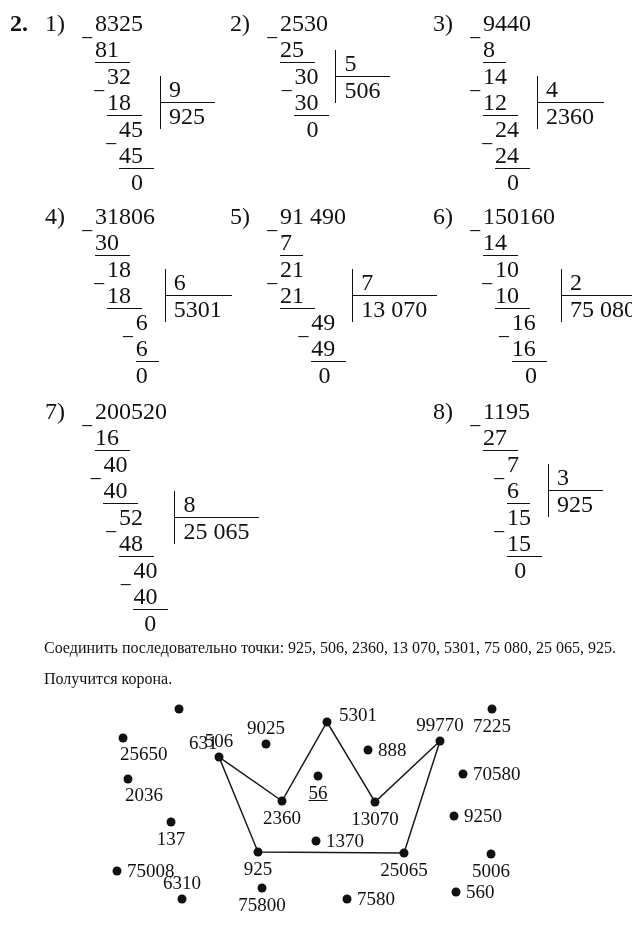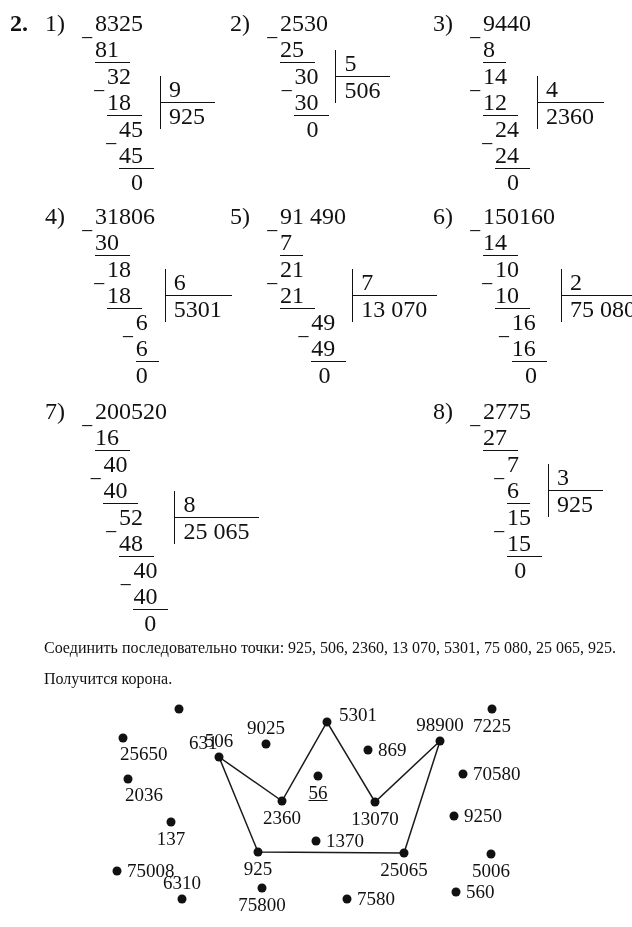--- a/index.html
+++ b/index.html
@@ -164,21 +164,21 @@
           <div class="rcol">
             <div class="divisor">8</div>
             <div class="quotient">25 065</div>
           </div>
         </div>
       </div>
       <div class="prob" style="left: 433px; top: 398px;">
         <span class="plabel">8)</span>
         <div class="work">
           <div class="lcol">
-            <div class="lrow">2775</div>
+            <div class="lrow">1195</div>
             <div class="lrow ul" style="margin-left: 0px;">27<span class="minus">−</span></div>
             <div class="lrow" style="margin-left: 24px;">7</div>
             <div class="lrow ul" style="margin-left: 24px;">6<span class="minus">−</span></div>
             <div class="lrow" style="margin-left: 24px;">15</div>
             <div class="lrow ul" style="margin-left: 24px;">15<span class="minus">−</span></div>
             <div class="lrow" style="margin-left: 31.2px;">0</div>
           </div>
           <div class="rcol">
             <div class="divisor">3</div>
             <div class="quotient">925</div>
@@ -214,22 +214,22 @@
         <circle cx="262" cy="888" r="4.5" fill="#111111"></circle>
         <circle cx="347" cy="899" r="4.5" fill="#111111"></circle>
         <circle cx="456" cy="892" r="4.5" fill="#111111"></circle>
       </svg>
       <div class="pt-label" style="left: 189px; top: 698px; margin-top: 34px;">631</div>
       <div class="pt-label" style="left: 120px; top: 743px;">25650</div>
       <div class="pt-label" style="left: 266px; top: 717px; transform: translateX(-50%);">9025</div>
       <div class="pt-label" style="left: 219px; top: 730px; transform: translateX(-50%);">506</div>
       <div class="pt-label" style="left: 125px; top: 784px;">2036</div>
       <div class="pt-label" style="left: 339px; top: 704px;">5301</div>
-      <div class="pt-label" style="left: 378px; top: 739px;">869</div>
-      <div class="pt-label" style="left: 440px; top: 714px; transform: translateX(-50%);">98900</div>
+      <div class="pt-label" style="left: 378px; top: 739px;">888</div>
+      <div class="pt-label" style="left: 440px; top: 714px; transform: translateX(-50%);">99770</div>
       <div class="pt-label" style="left: 492px; top: 715px; transform: translateX(-50%);">7225</div>
       <div class="pt-label" style="left: 318px; top: 782px; transform: translateX(-50%); text-decoration: underline;">56</div>
       <div class="pt-label" style="left: 473px; top: 763px;">70580</div>
       <div class="pt-label" style="left: 282px; top: 807px; transform: translateX(-50%);">2360</div>
       <div class="pt-label" style="left: 375px; top: 808px; transform: translateX(-50%);">13070</div>
       <div class="pt-label" style="left: 464px; top: 805px;">9250</div>
       <div class="pt-label" style="left: 326px; top: 830px;">1370</div>
       <div class="pt-label" style="left: 171px; top: 828px; transform: translateX(-50%);">137</div>
       <div class="pt-label" style="left: 258px; top: 858px; transform: translateX(-50%);">925</div>
       <div class="pt-label" style="left: 404px; top: 859px; transform: translateX(-50%);">25065</div>

